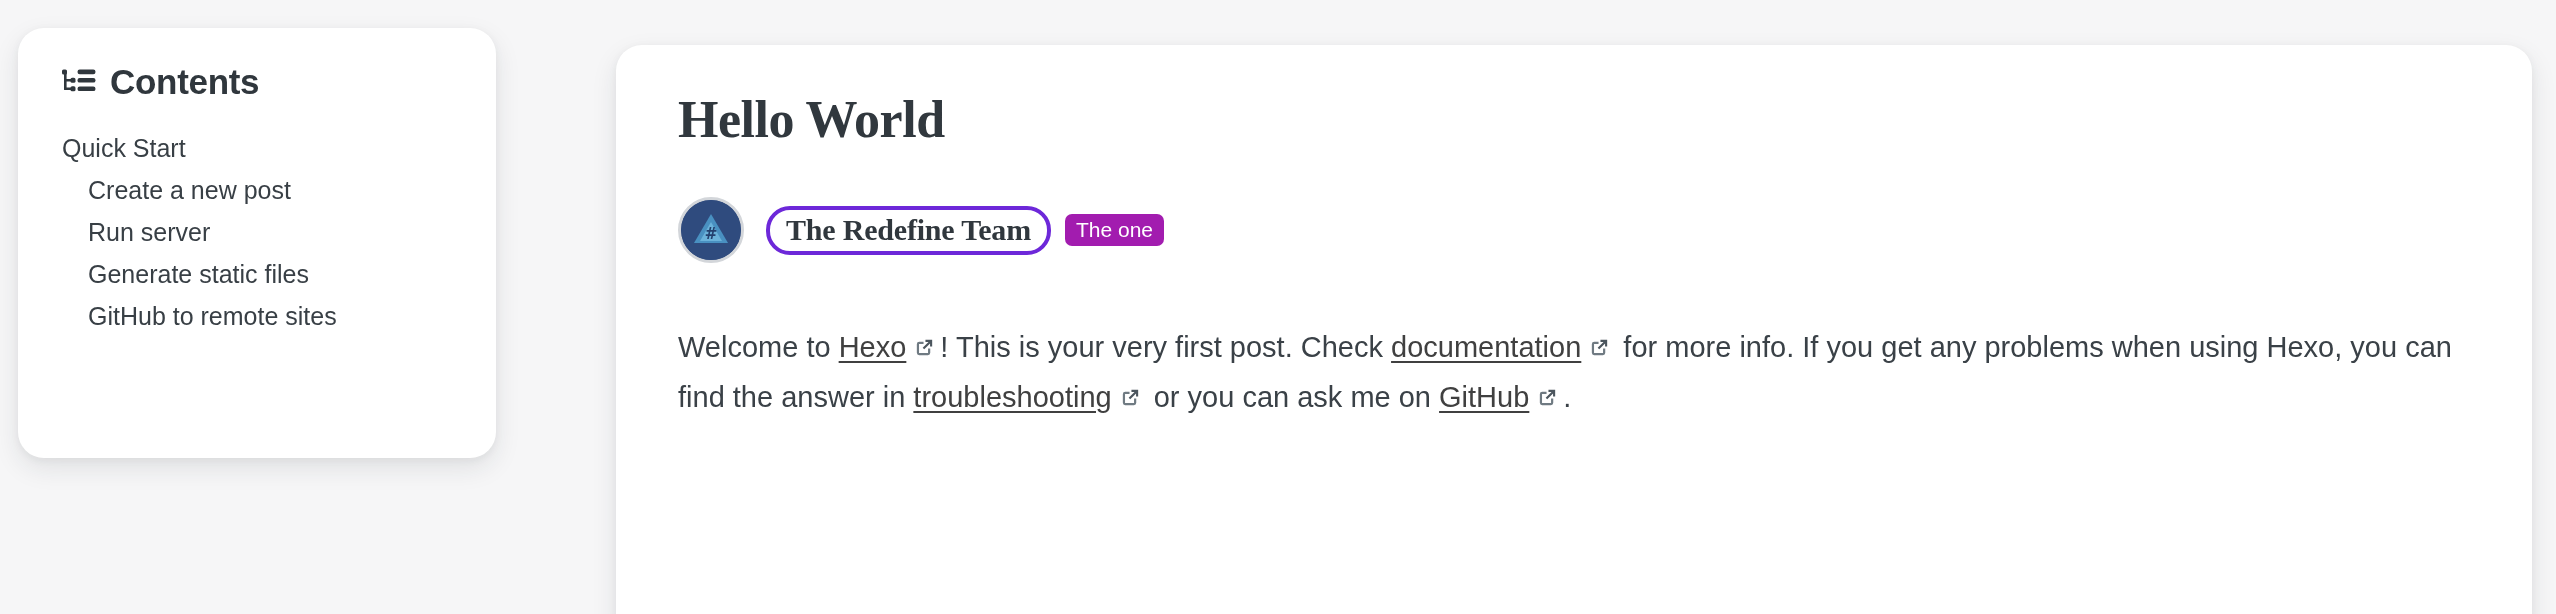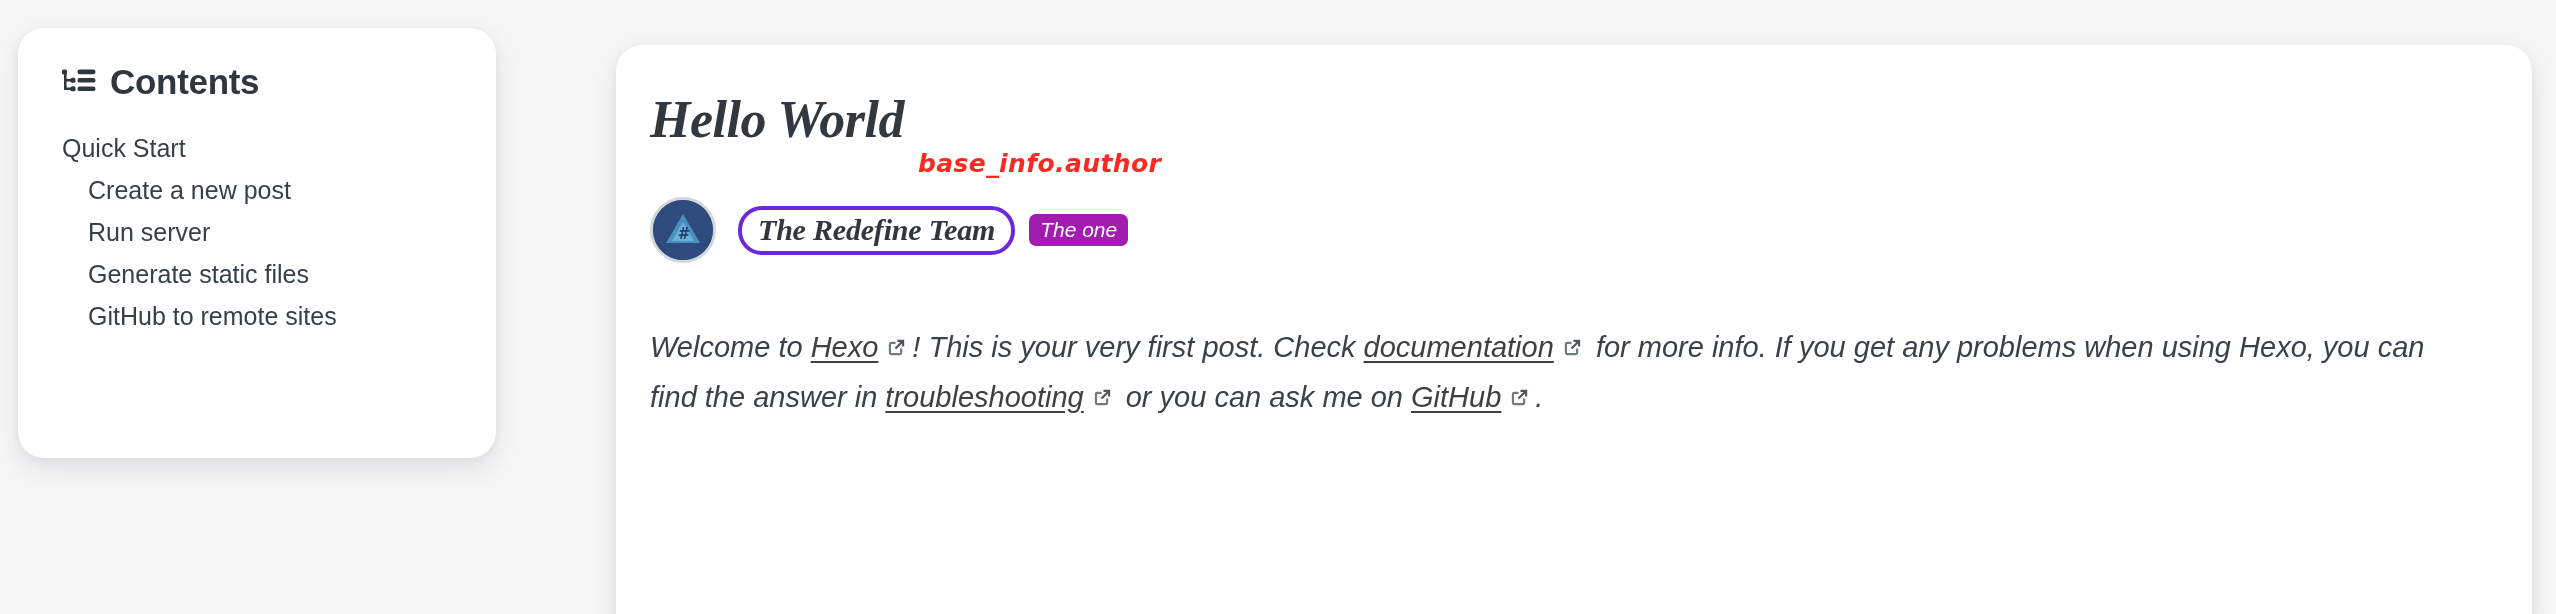--- a/index.html
+++ b/index.html
@@ -85,22 +85,21 @@
     background: #ffffff;
     border-radius: 26px;
     box-shadow: 0 10px 26px rgba(30, 35, 45, 0.10),
                 0 2px 8px rgba(30, 35, 45, 0.05);
     box-sizing: border-box;
     padding: 0;
     overflow: hidden;
   }
 
   .article-inner {
-    padding: 46px 62px 0 34px;
-    font-style: italic;
+    padding: 46px 62px 0 62px;
   }
 
   .post-title {
     font-family: "Liberation Serif", serif;
     font-size: 52px;
     font-weight: 700;
     color: #31383e;
     margin: 0;
     line-height: 1.12;
     letter-spacing: -0.5px;
@@ -278,21 +277,20 @@
         <div class="author-meta">
           <div class="author-line">
             <span class="author-name-wrap">
               <span class="author-name">The Redefine Team</span>
             </span>
             <span class="badge">The one</span>
           </div>
 
         </div>
 
-        <div class="annotation">base_info.author</div>
       </div>
 
       <p class="post-body">
         <span>Welcome to </span><a>Hexo</a><span class="ext-icon">
           <svg viewBox="0 0 24 24" width="23" height="23" aria-hidden="true">
             <path d="M4 8.5 A2.5 2.5 0 0 1 6.5 6 H11 v2.3 H6.3 v9.4 h9.4 V13 H18 v4.5 A2.5 2.5 0 0 1 15.5 20 h-9 A2.5 2.5 0 0 1 4 17.5 Z" fill="#6f7a82"></path>
             <path d="M13 4 h7 v7 h-2.2 V7.8 l-6.1 6.1 -1.6 -1.6 6.1 -6.1 H13 Z" fill="#4c565e"></path>
           </svg>
         </span><span>! This is your very first post. Check </span><a>documentation</a><span class="ext-icon">
           <svg viewBox="0 0 24 24" width="23" height="23" aria-hidden="true">

